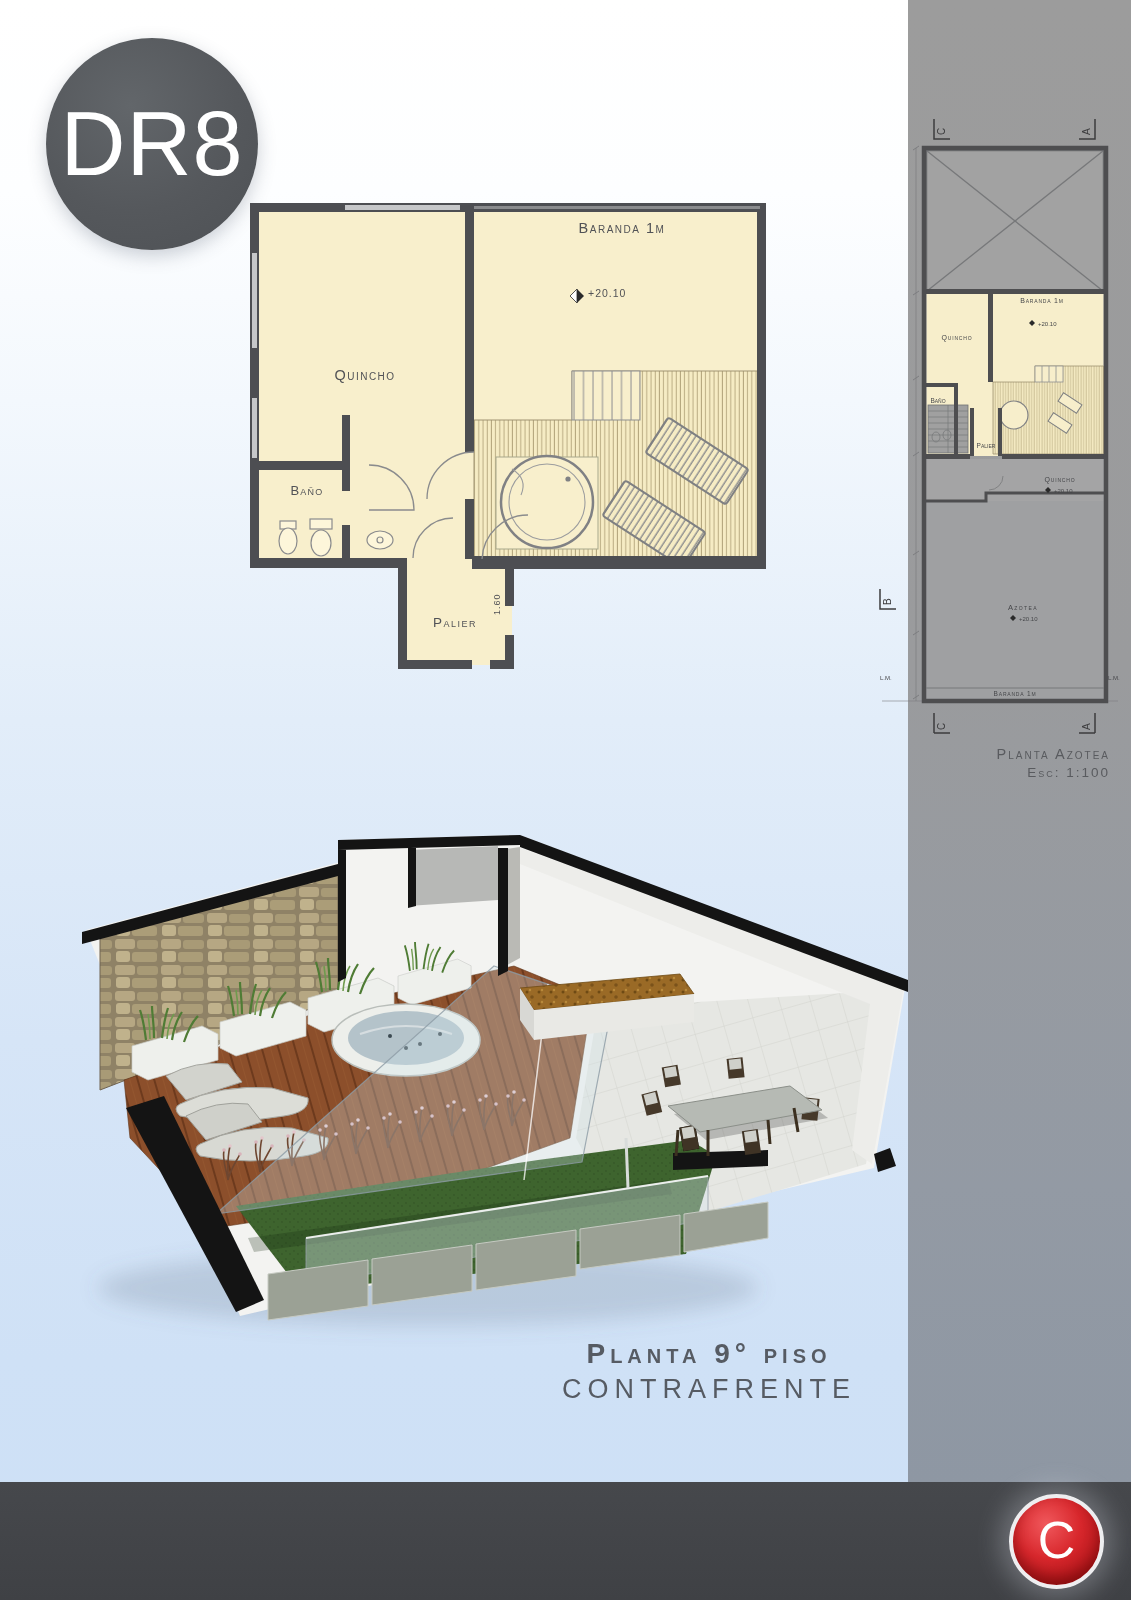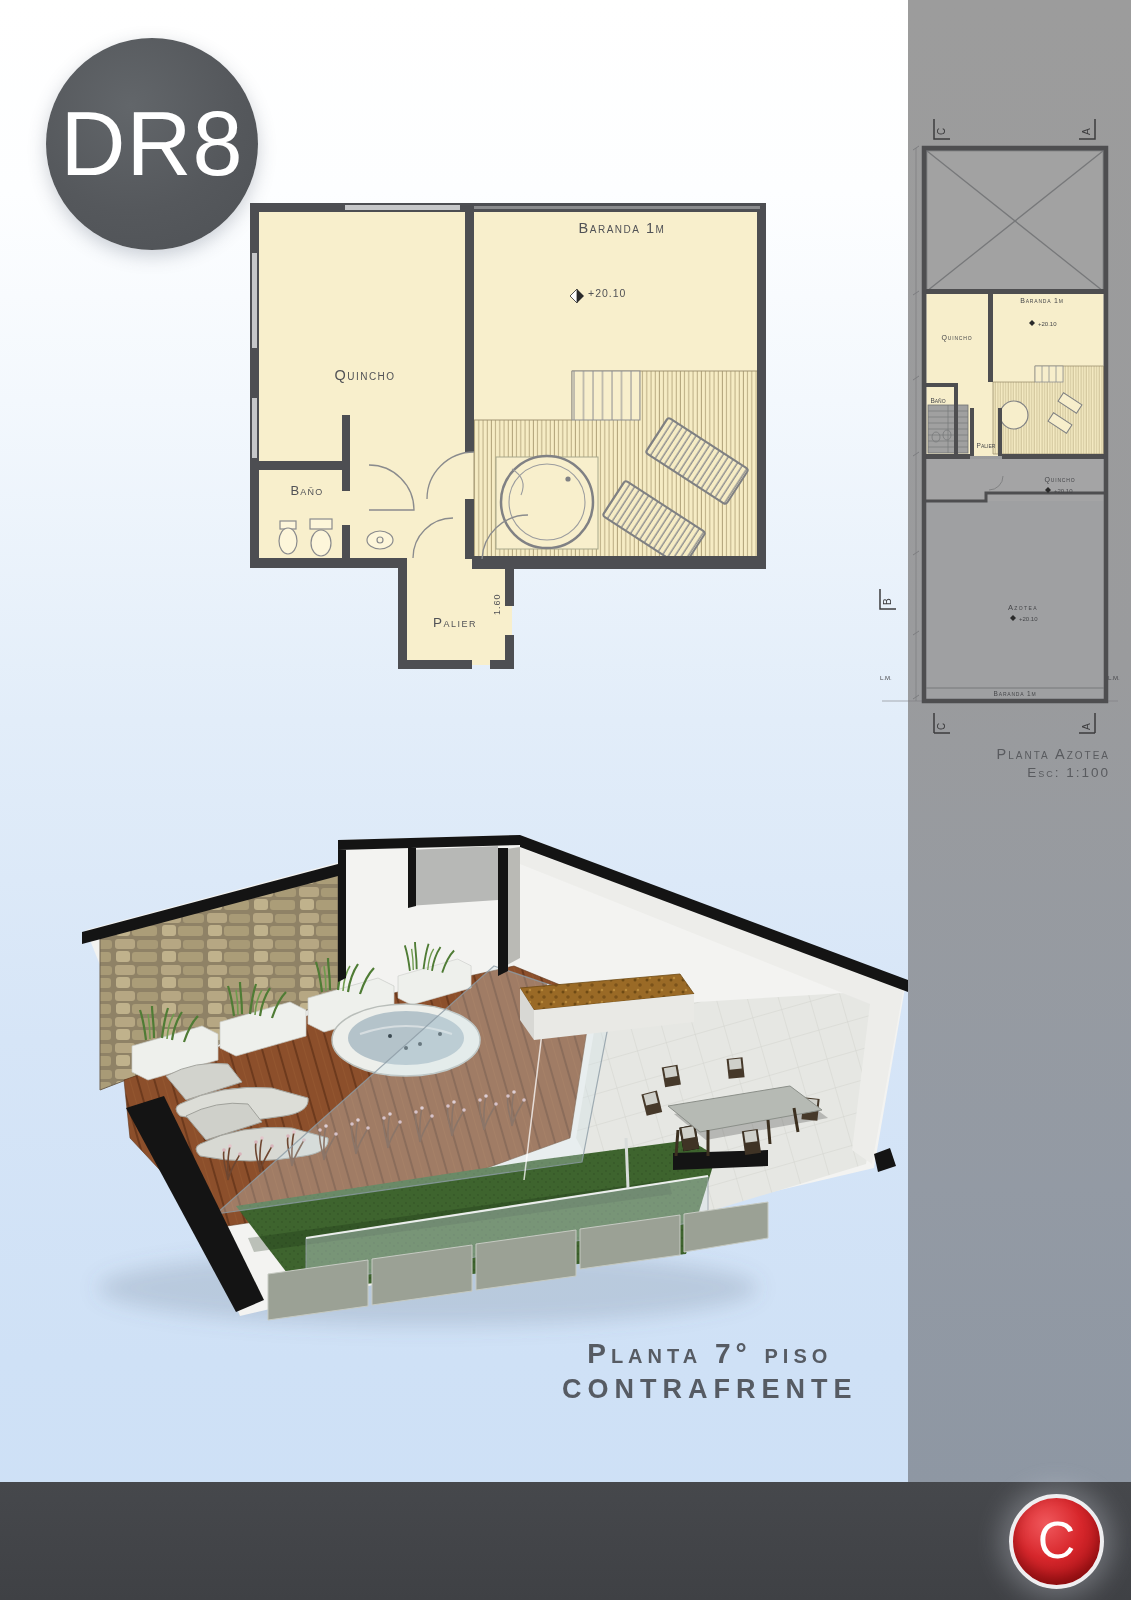--- a/index.html
+++ b/index.html
@@ -16,21 +16,21 @@
   .dr8-logo span{color:#ffffff;font-size:90px;font-weight:300;letter-spacing:1px;}
   .c-badge{position:absolute;left:1009px;top:1494px;width:95px;height:95px;border-radius:50%;
     background:radial-gradient(circle at 38% 30%,#f0585c 0%,#d8272c 42%,#9e0c10 100%);
     border:4px solid #eeeef0;box-sizing:border-box;
     box-shadow:0 0 26px 9px rgba(215,220,230,.30),inset 0 -8px 14px rgba(80,0,0,.45);
     display:flex;align-items:center;justify-content:center;}
   .c-badge span{color:#ffffff;font-size:52px;font-weight:300;line-height:1;transform:translateY(-2px);}
   .caption{position:absolute;left:562px;top:1336px;color:#565b63;line-height:1.3;}
   .caption .l1{display:block;font-size:28px;font-weight:600;letter-spacing:5px;font-variant:small-caps;}
   .caption .l2{display:block;font-size:27px;font-weight:600;letter-spacing:5px;}
-  .caption .l3{display:block;font-size:27px;font-weight:700;letter-spacing:6px;}
+  .caption .l3{display:block;font-size:27px;font-weight:400;letter-spacing:6px;}
   svg{position:absolute;overflow:visible;}
   .sc{font-variant:small-caps;}
   text{font-family:"Liberation Sans",sans-serif;}
 </style>
 </head>
 <body>
 
 <div class="page">
 
   <div class="side-strip"></div>
@@ -404,21 +404,21 @@
     <g fill="#9ba195" stroke="#c6cac2" stroke-width="1">
       <path d="M200,466 L300,452 L300,498 L200,512 Z"></path>
       <path d="M304,451 L404,437 L404,483 L304,497 Z"></path>
       <path d="M408,436 L508,422 L508,468 L408,482 Z"></path>
       <path d="M512,421 L612,407 L612,447 L512,461 Z"></path>
       <path d="M616,406 L700,394 L700,430 L616,444 Z"></path>
     </g>
   </svg>
 
   <div class="caption">
-    <span class="l1">Planta 7° piso</span>
+    <span class="l1">Planta 9° piso</span>
     <span class="l3">CONTRAFRENTE</span>
   </div>
 
   <div class="footer-bar">
     
   </div>
   <div class="c-badge">
     <span>C</span>
   </div>
 

